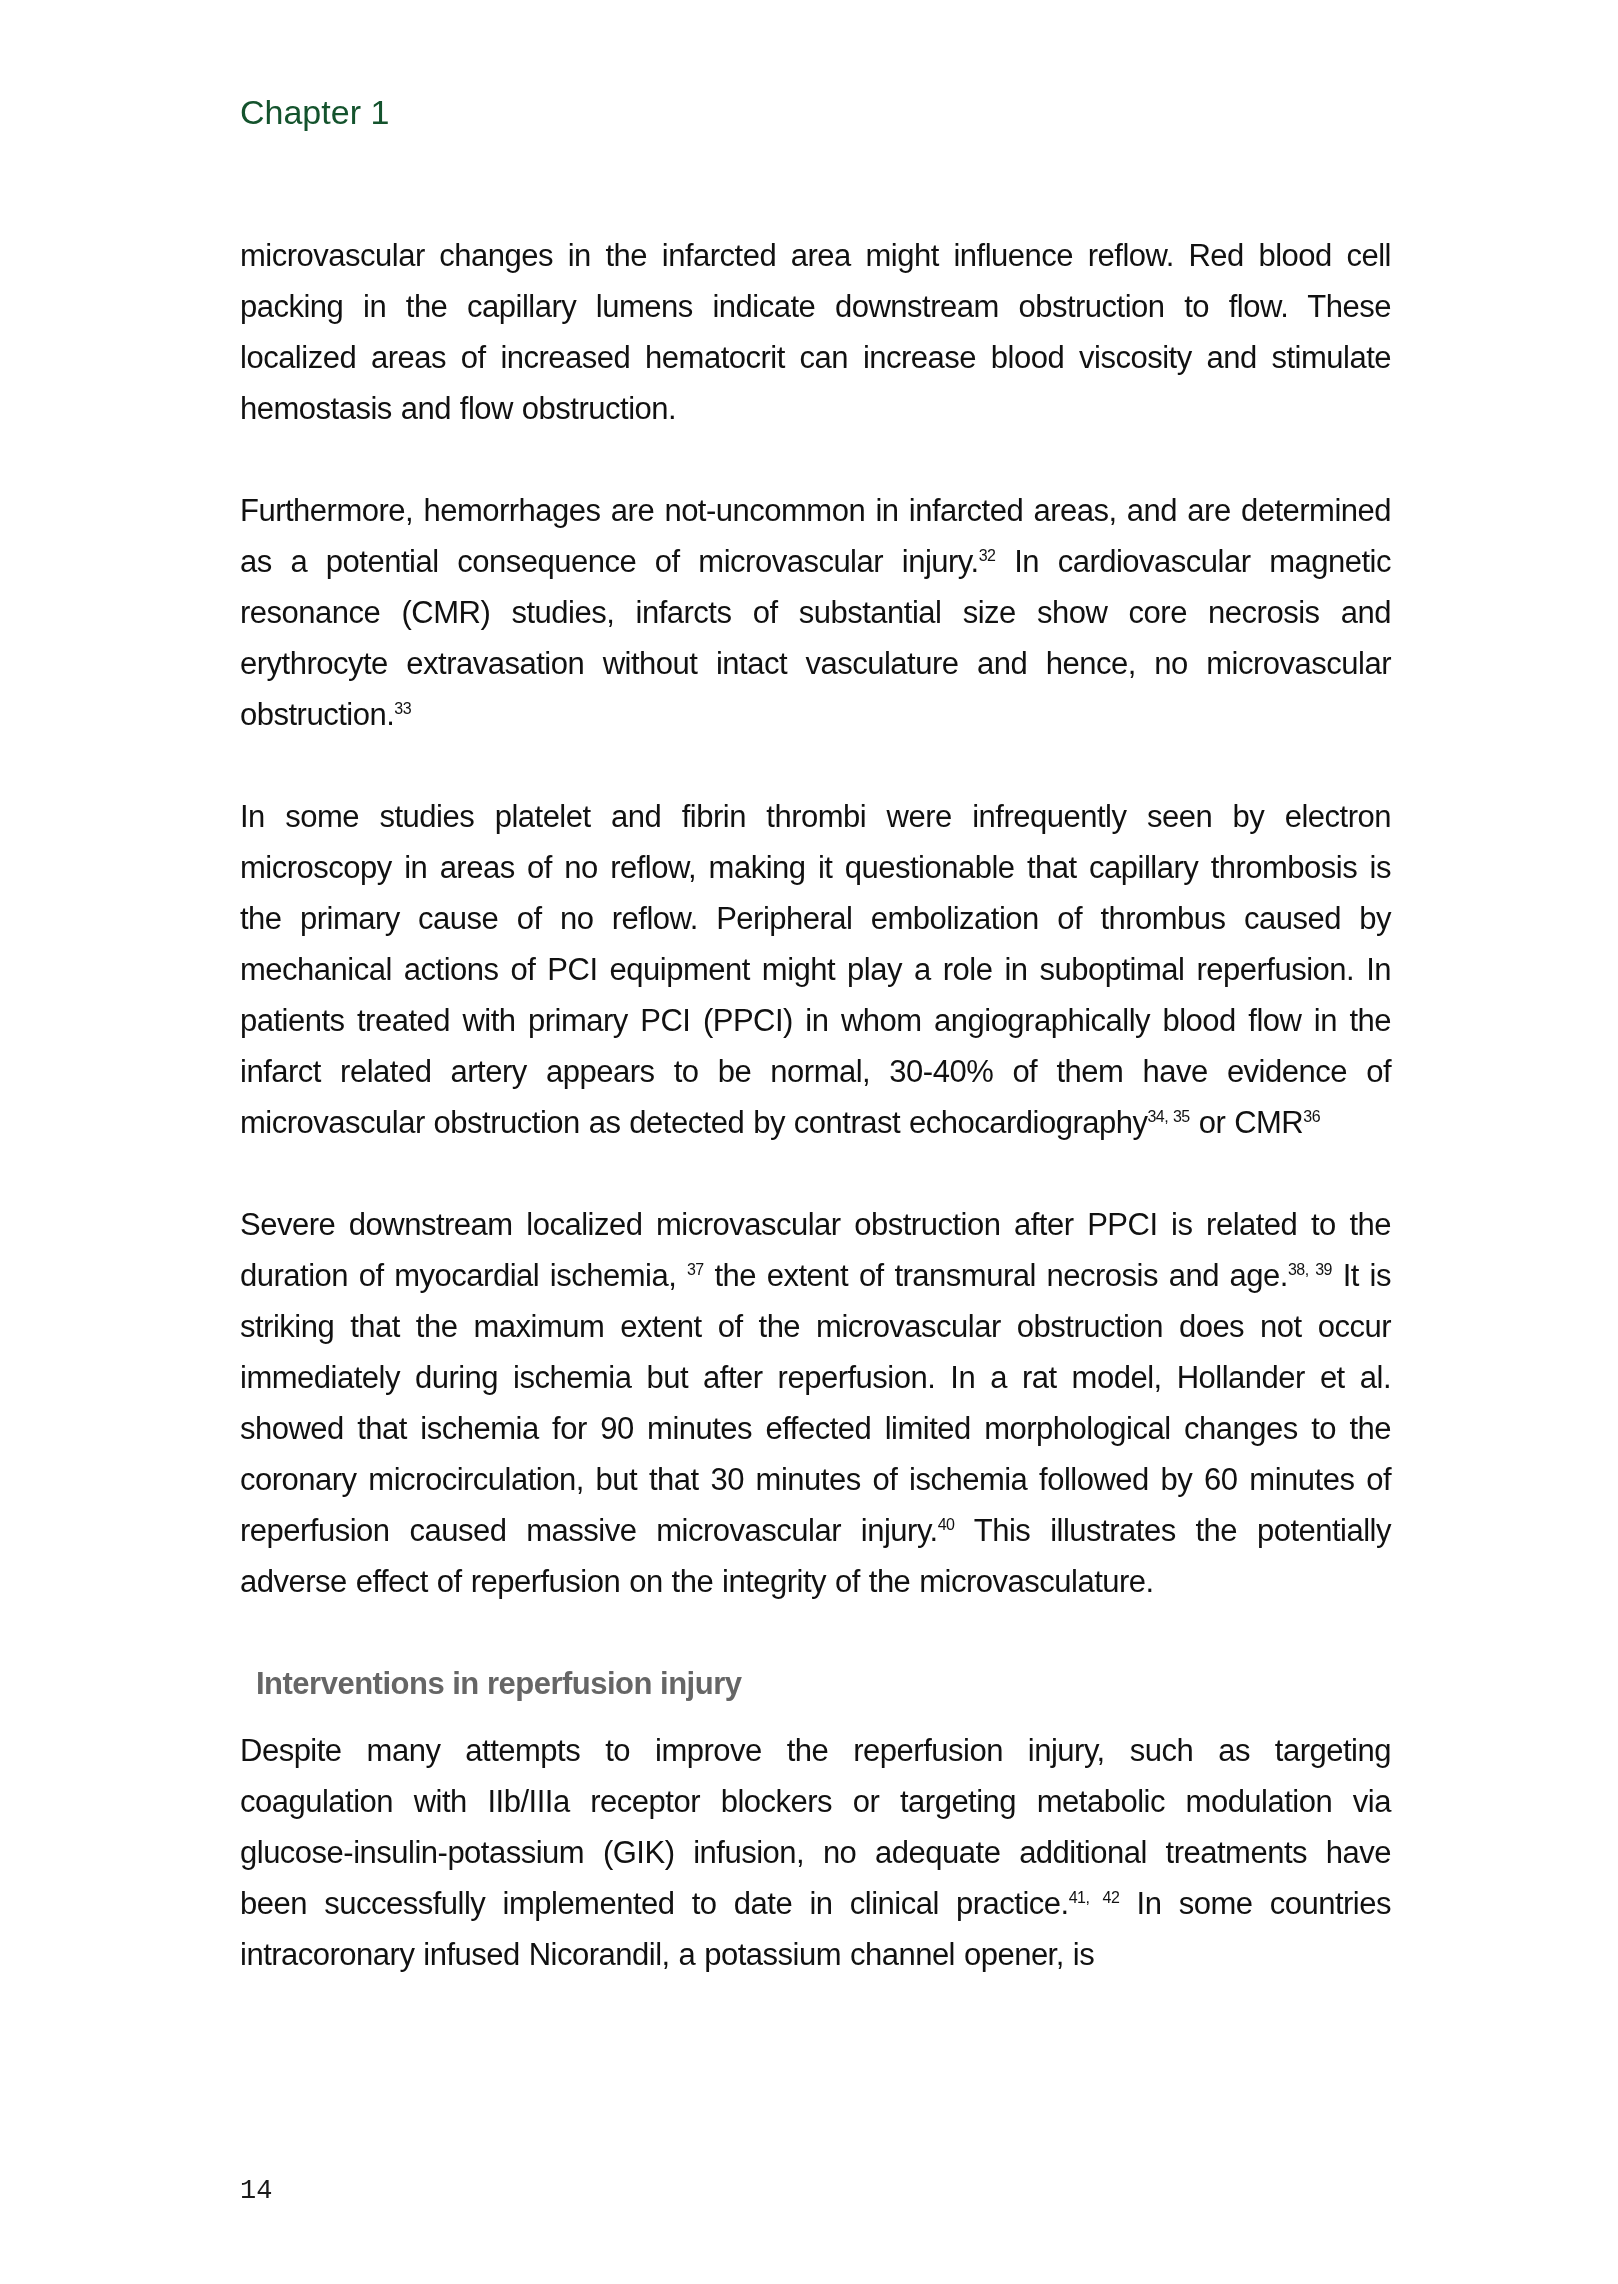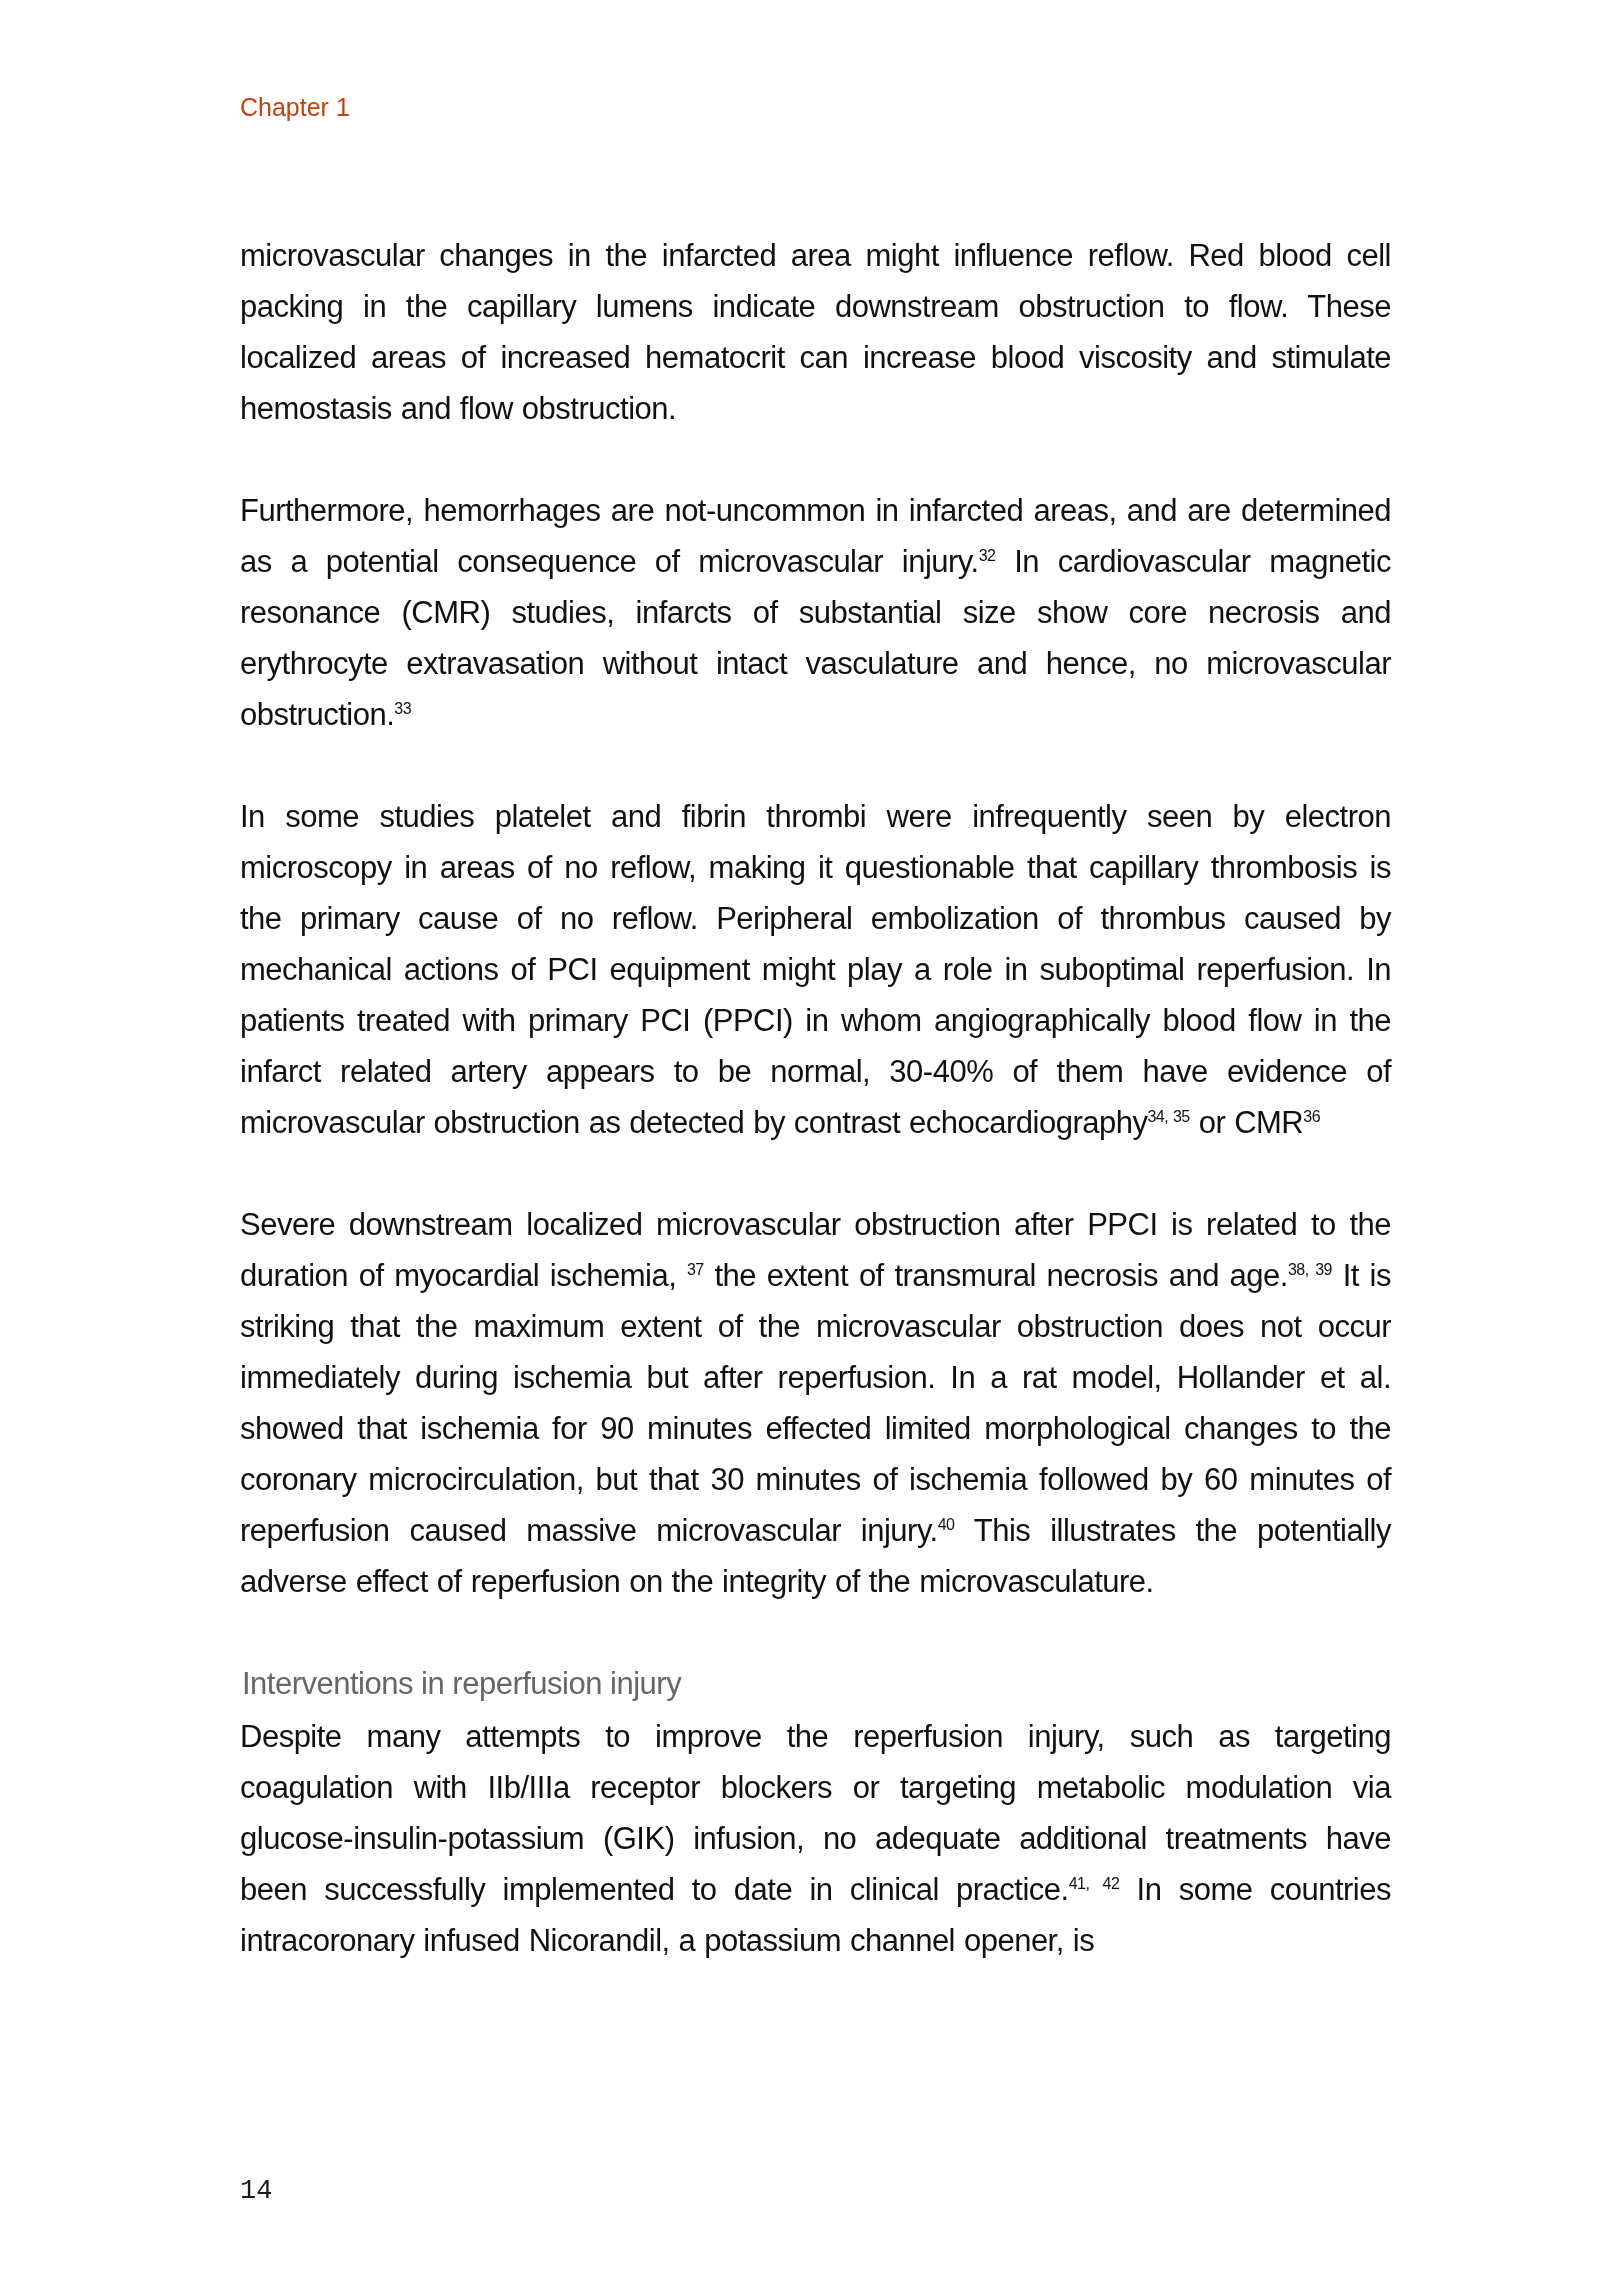--- a/index.html
+++ b/index.html
@@ -1,23 +1,23 @@
 <!DOCTYPE html>
 <html style="font-size:12px"><head>
 <meta charset="utf-8">
 <style>
   html, body { margin: 0; padding: 0; background: #ffffff; }
   body { width: 1619px; height: 2284px; position: relative; overflow: hidden;
          font-family: "Liberation Sans", sans-serif; color: #111111; }
-  .running-head { position: absolute; left: 240px; top: 93px; font-size: 25px; color: #c2410c; }
+  .running-head { position: absolute; left: 240px; top: 93px; font-size: 34px; color: #14532d; }
   .content { position: absolute; left: 240px; top: 230px; width: 1151px; }
   .para { font-size: 31px; line-height: 51px; margin: 0 0 51px 0; text-align: justify;
           letter-spacing: -0.5px; word-spacing: 0.8px; }
   .para.last { margin-bottom: 8px; }
-  .heading { font-size: 31px; line-height: 51px; font-weight: normal; color: #666666; margin: 2px;
+  .heading { font-size: 31px; line-height: 51px; font-weight: bold; color: #666666; margin: 16px;
              letter-spacing: -0.5px; }
   sup { font-size: 16px; line-height: 0; vertical-align: 11.4px; }
   .page-number { position: absolute; left: 240px; top: 2176px; font-size: 27px; color: #1a1a1a; font-family: Liberation Mono, monospace; }
 </style>
 </head>
 <body>
 
 <div class="running-head">Chapter 1</div>
 
 <div class="content">

